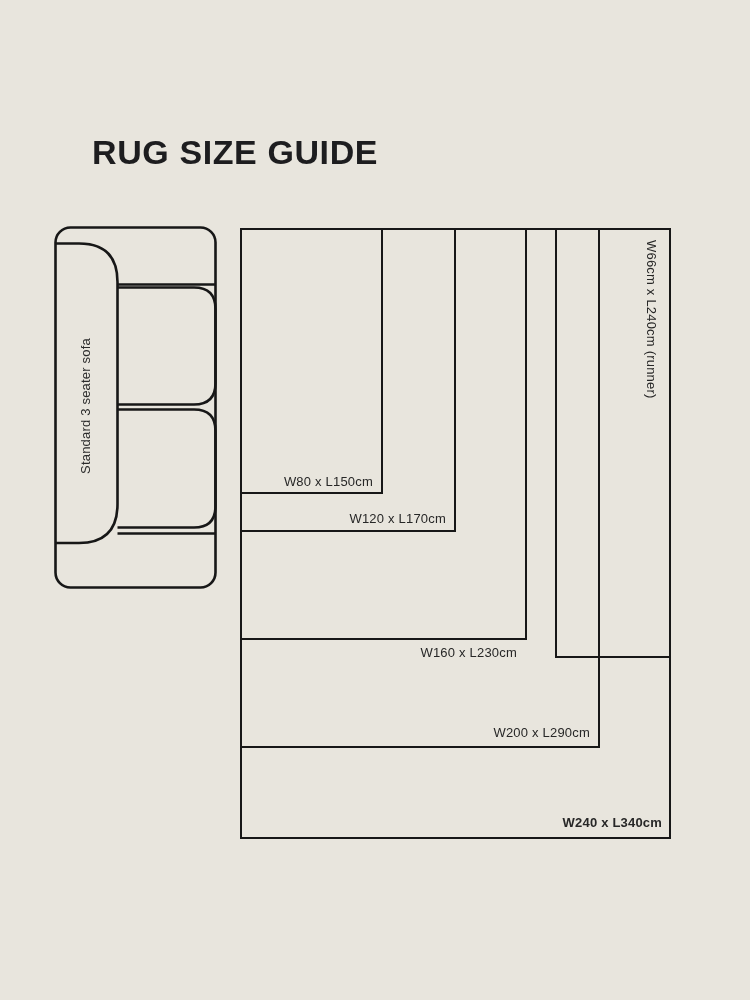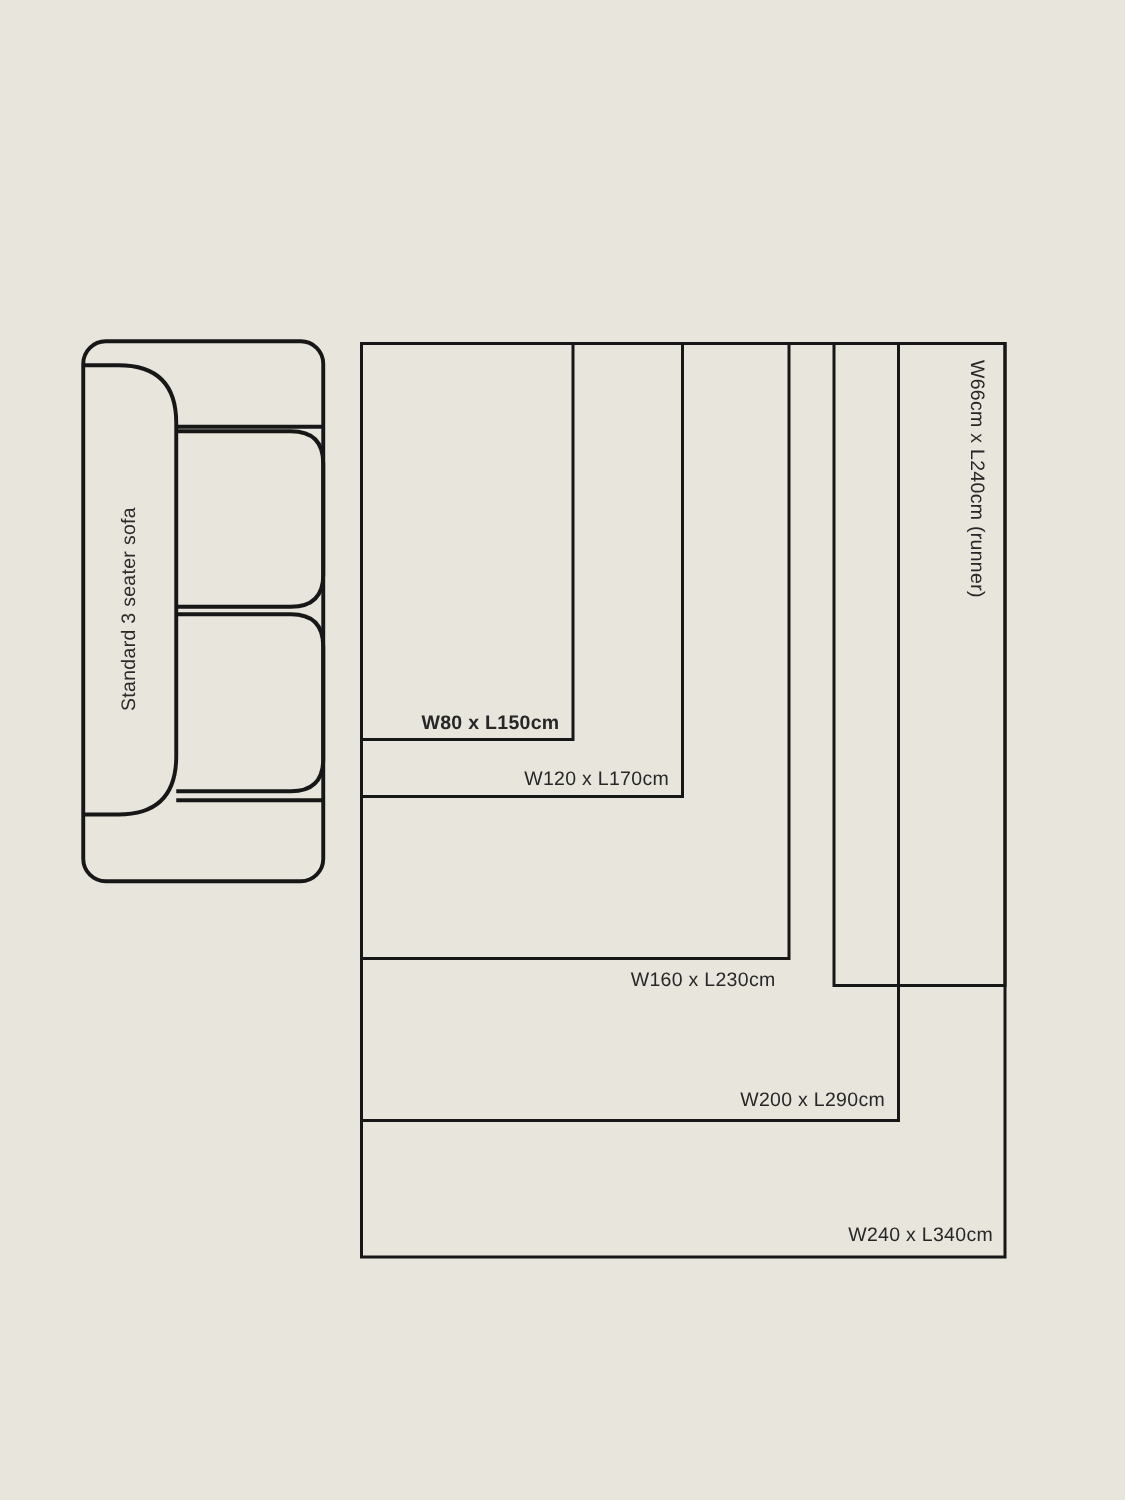--- a/index.html
+++ b/index.html
@@ -32,25 +32,25 @@
   .rug-w240{left:240px;top:228px;width:431px;height:611px;}
   .rug-runner{left:555px;top:228px;width:116px;height:430px;}
   .rug-label{
     position:absolute;
     font-size:13px;
     line-height:16px;
     letter-spacing:0.2px;
     color:#272727;
     white-space:nowrap;
   }
-  .lbl-w80 {right:377px;top:474px;font-weight:bold;}
+  .lbl-w80 {right:377px;top:474px;}
   .lbl-w120{right:304px;top:511px;}
   .lbl-w160{right:233px;top:617px;margin-top:28px;}
   .lbl-w200{right:160px;top:725px;}
-  .lbl-w240{right:88px;top:815px;}
+  .lbl-w240{right:88px;top:815px;font-weight:bold;}
   .lbl-runner{
     left:643px;top:240px;
     writing-mode:vertical-rl;
   }
   .sofa-label{
     position:absolute;
     left:-34px;top:398px;
     width:240px;
     text-align:center;
     font-size:13px;
@@ -61,20 +61,21 @@
     transform:rotate(-90deg);
     transform-origin:center center;
   }
   .sofa-svg{position:absolute;left:0;top:0;}
 </style>
 </head>
 <body>
 
 <div id="stage">
 
+  <div class="title">RUG SIZE GUIDE</div>
 
   <svg class="sofa-svg" width="750" height="1000" viewBox="0 0 750 1000">
     <g fill="none" stroke="#171717" stroke-width="2.6">
       <rect x="55.5" y="227.5" width="160" height="360" rx="15"></rect>
       <path d="M 55.5,243.5 H 79 Q 117.5,243.5 117.5,282 V 504 Q 117.5,543 79,543 H 55.5"></path>
       <path d="M 117.5,284.5 H 215.5"></path>
       <path d="M 117.5,533.5 H 215.5"></path>
       <path d="M 117.5,287.5 H 194 Q 215.5,287.5 215.5,309 V 383 Q 215.5,404.5 194,404.5 H 117.5"></path>
       <path d="M 117.5,409.5 H 194 Q 215.5,409.5 215.5,431 V 506 Q 215.5,527.5 194,527.5 H 117.5"></path>
     </g>

